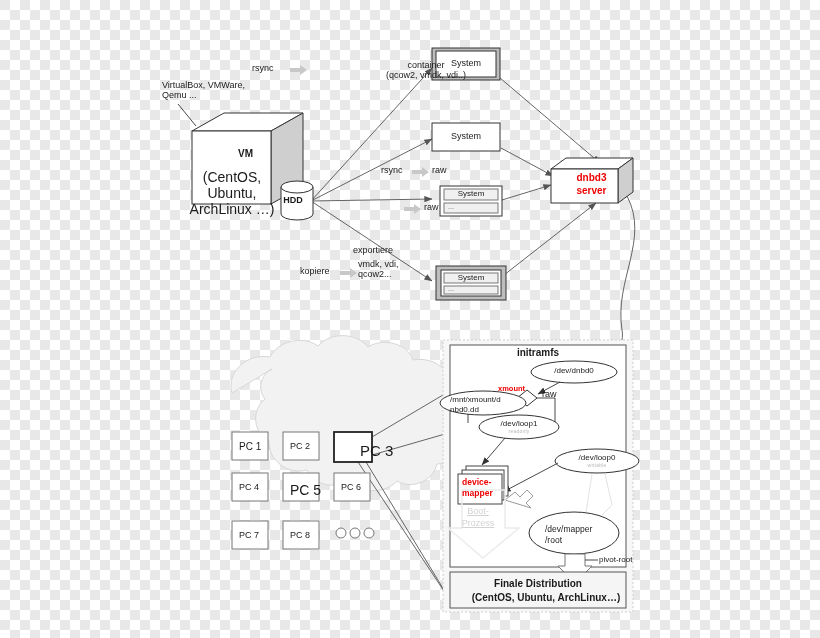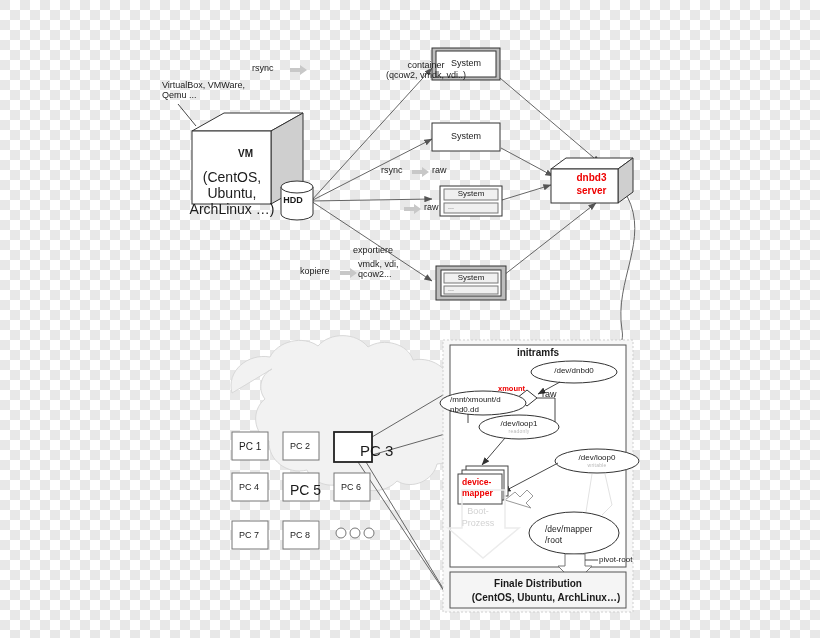--- a/index.html
+++ b/index.html
@@ -9,21 +9,21 @@
     background:
       repeating-conic-gradient(#ffffff 0% 25%, #e8e8e8 0% 50%) 0 0 / 20px 20px;
     position:relative;overflow:hidden;
   }
   .stage{position:absolute;inset:0;}
   svg.diagram{position:absolute;left:0;top:0;width:820px;height:638px;}
   .lbl{position:absolute;color:#1a1a1a;line-height:1.15;}
   .lbl.c{text-align:center;}
   .bold{font-weight:bold;}
   .red{color:#ee0000;font-weight:bold;}
-  .faint{color:#d2d2d2;}
+  .faint{color:#d2d2d2;text-decoration:underline;}
   .tiny{font-size:5px;color:#b9b9b9;letter-spacing:.2px;}
 </style>
 </head>
 <body>
 
 <div class="stage">
 
   <svg class="diagram" viewBox="0 0 820 638">
     <defs>
       <marker id="ah" markerWidth="9" markerHeight="7" refX="8.5" refY="3.5" orient="auto">

